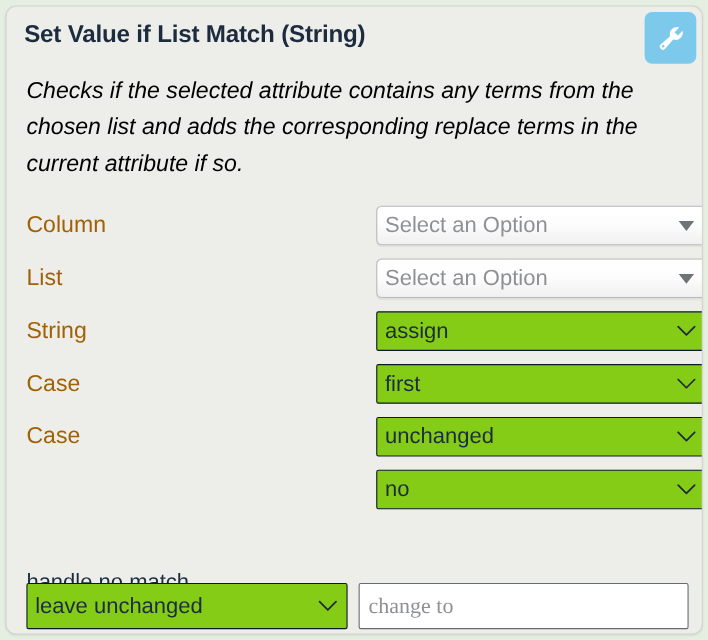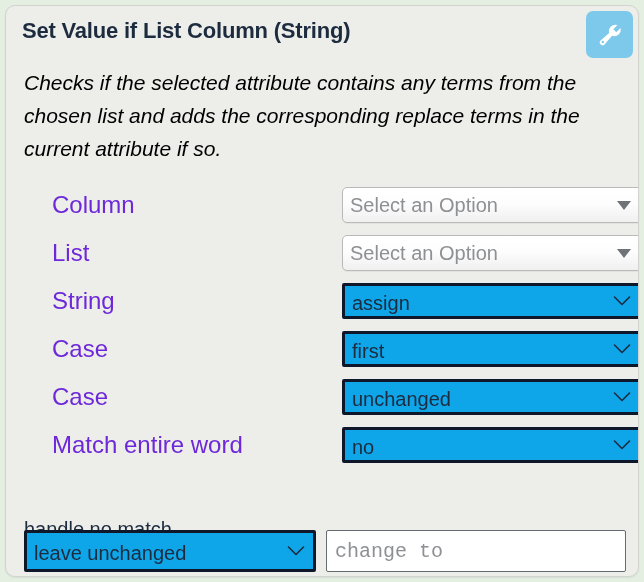--- a/index.html
+++ b/index.html
@@ -84,43 +84,42 @@
   }
   .row {
     position: relative;
     height: 48px;
   }
   .label {
     position: absolute;
     left: 18px;
     top: 50%;
     transform: translateY(-50%);
-    font-size: 24px;
-    color: #6d28d9;
+    font-size: 21px;
+    color: #a16207;
     white-space: nowrap;
-    margin-left: 28px;
   }
   .control {
     position: absolute;
     left: 336px;
     top: 50%;
     transform: translateY(-50%);
     width: 300px;
   }
 
   
   .sel {
     box-sizing: border-box;
     width: 100%;
     height: 36px;
     font-family: "Liberation Sans", sans-serif;
     font-size: 20px;
     color: #1d2b3f;
-    background: #0ea5e9;
-    border: 3px solid #0f172a;
+    background: #84cc16;
+    border: 1px solid #0f172a;
     border-radius: 2px;
     padding: 0 30px 0 7px;
     line-height: 34px;
     position: relative;
     cursor: pointer;
     white-space: nowrap;
     overflow: hidden;
   }
   .sel .arrow {
     position: absolute;
@@ -173,39 +172,39 @@
     width: 292px;
     border-radius: 18px;
   }
   .text-input {
     position: absolute;
     left: 320px;
     top: 0;
     box-sizing: border-box;
     width: 300px;
     height: 42px;
-    font-family: Liberation Mono, monospace;
+    font-family: Liberation Serif, serif;
     font-size: 20px;
     color: #1d2b3f;
     background: #ffffff;
     border: 1px solid #666b72;
     border-radius: 2px;
     padding: 0 8px;
     outline: none;
   }
   .text-input::placeholder { color: #8e9093; opacity: 1; }
   .bottom-row .sel { height: 42px; line-height: 40px; }
 </style>
 </head>
 <body>
 
 <div class="card">
 
   <div class="header">
-    <div class="title">Set Value if List Column (String)</div>
+    <div class="title">Set Value if List Match (String)</div>
 
     <button class="tool-button">
       <span>
         <svg width="26" height="26" viewBox="0 0 24 24" aria-hidden="true">
           <path fill="#ffffff" d="M21.7 5.6l-3.9 3.9-2.8-2.8 3.9-3.9a6 6 0 0 0-7.7 7.3L3.1 17.2a2.2 2.2 0 0 0 0 3.1l0.6 0.6a2.2 2.2 0 0 0 3.1 0l7.1-8.1a6 6 0 0 0 7.8-7.2zM5.4 19.6a1.1 1.1 0 1 1 0-2.2 1.1 1.1 0 0 1 0 2.2z"></path>
         </svg>
       </span>
     </button>
   </div>
 
@@ -273,21 +272,20 @@
           <span class="arrow">
             <svg width="18" height="12" viewBox="0 0 18 12">
                 <path d="M1.5 2 L9 9.5 L16.5 2" fill="none" stroke="#1d2b3f" stroke-width="1.6" stroke-linecap="round" stroke-linejoin="round"></path>
               </svg>
           </span>
         </div>
       </div>
     </div>
 
     <div class="row">
-      <div class="label">Match entire word</div>
       <div class="control">
         <div class="sel">
           <span>no</span>
           <span class="arrow">
             <svg width="18" height="12" viewBox="0 0 18 12">
                 <path d="M1.5 2 L9 9.5 L16.5 2" fill="none" stroke="#1d2b3f" stroke-width="1.6" stroke-linecap="round" stroke-linejoin="round"></path>
               </svg>
           </span>
         </div>
       </div>

